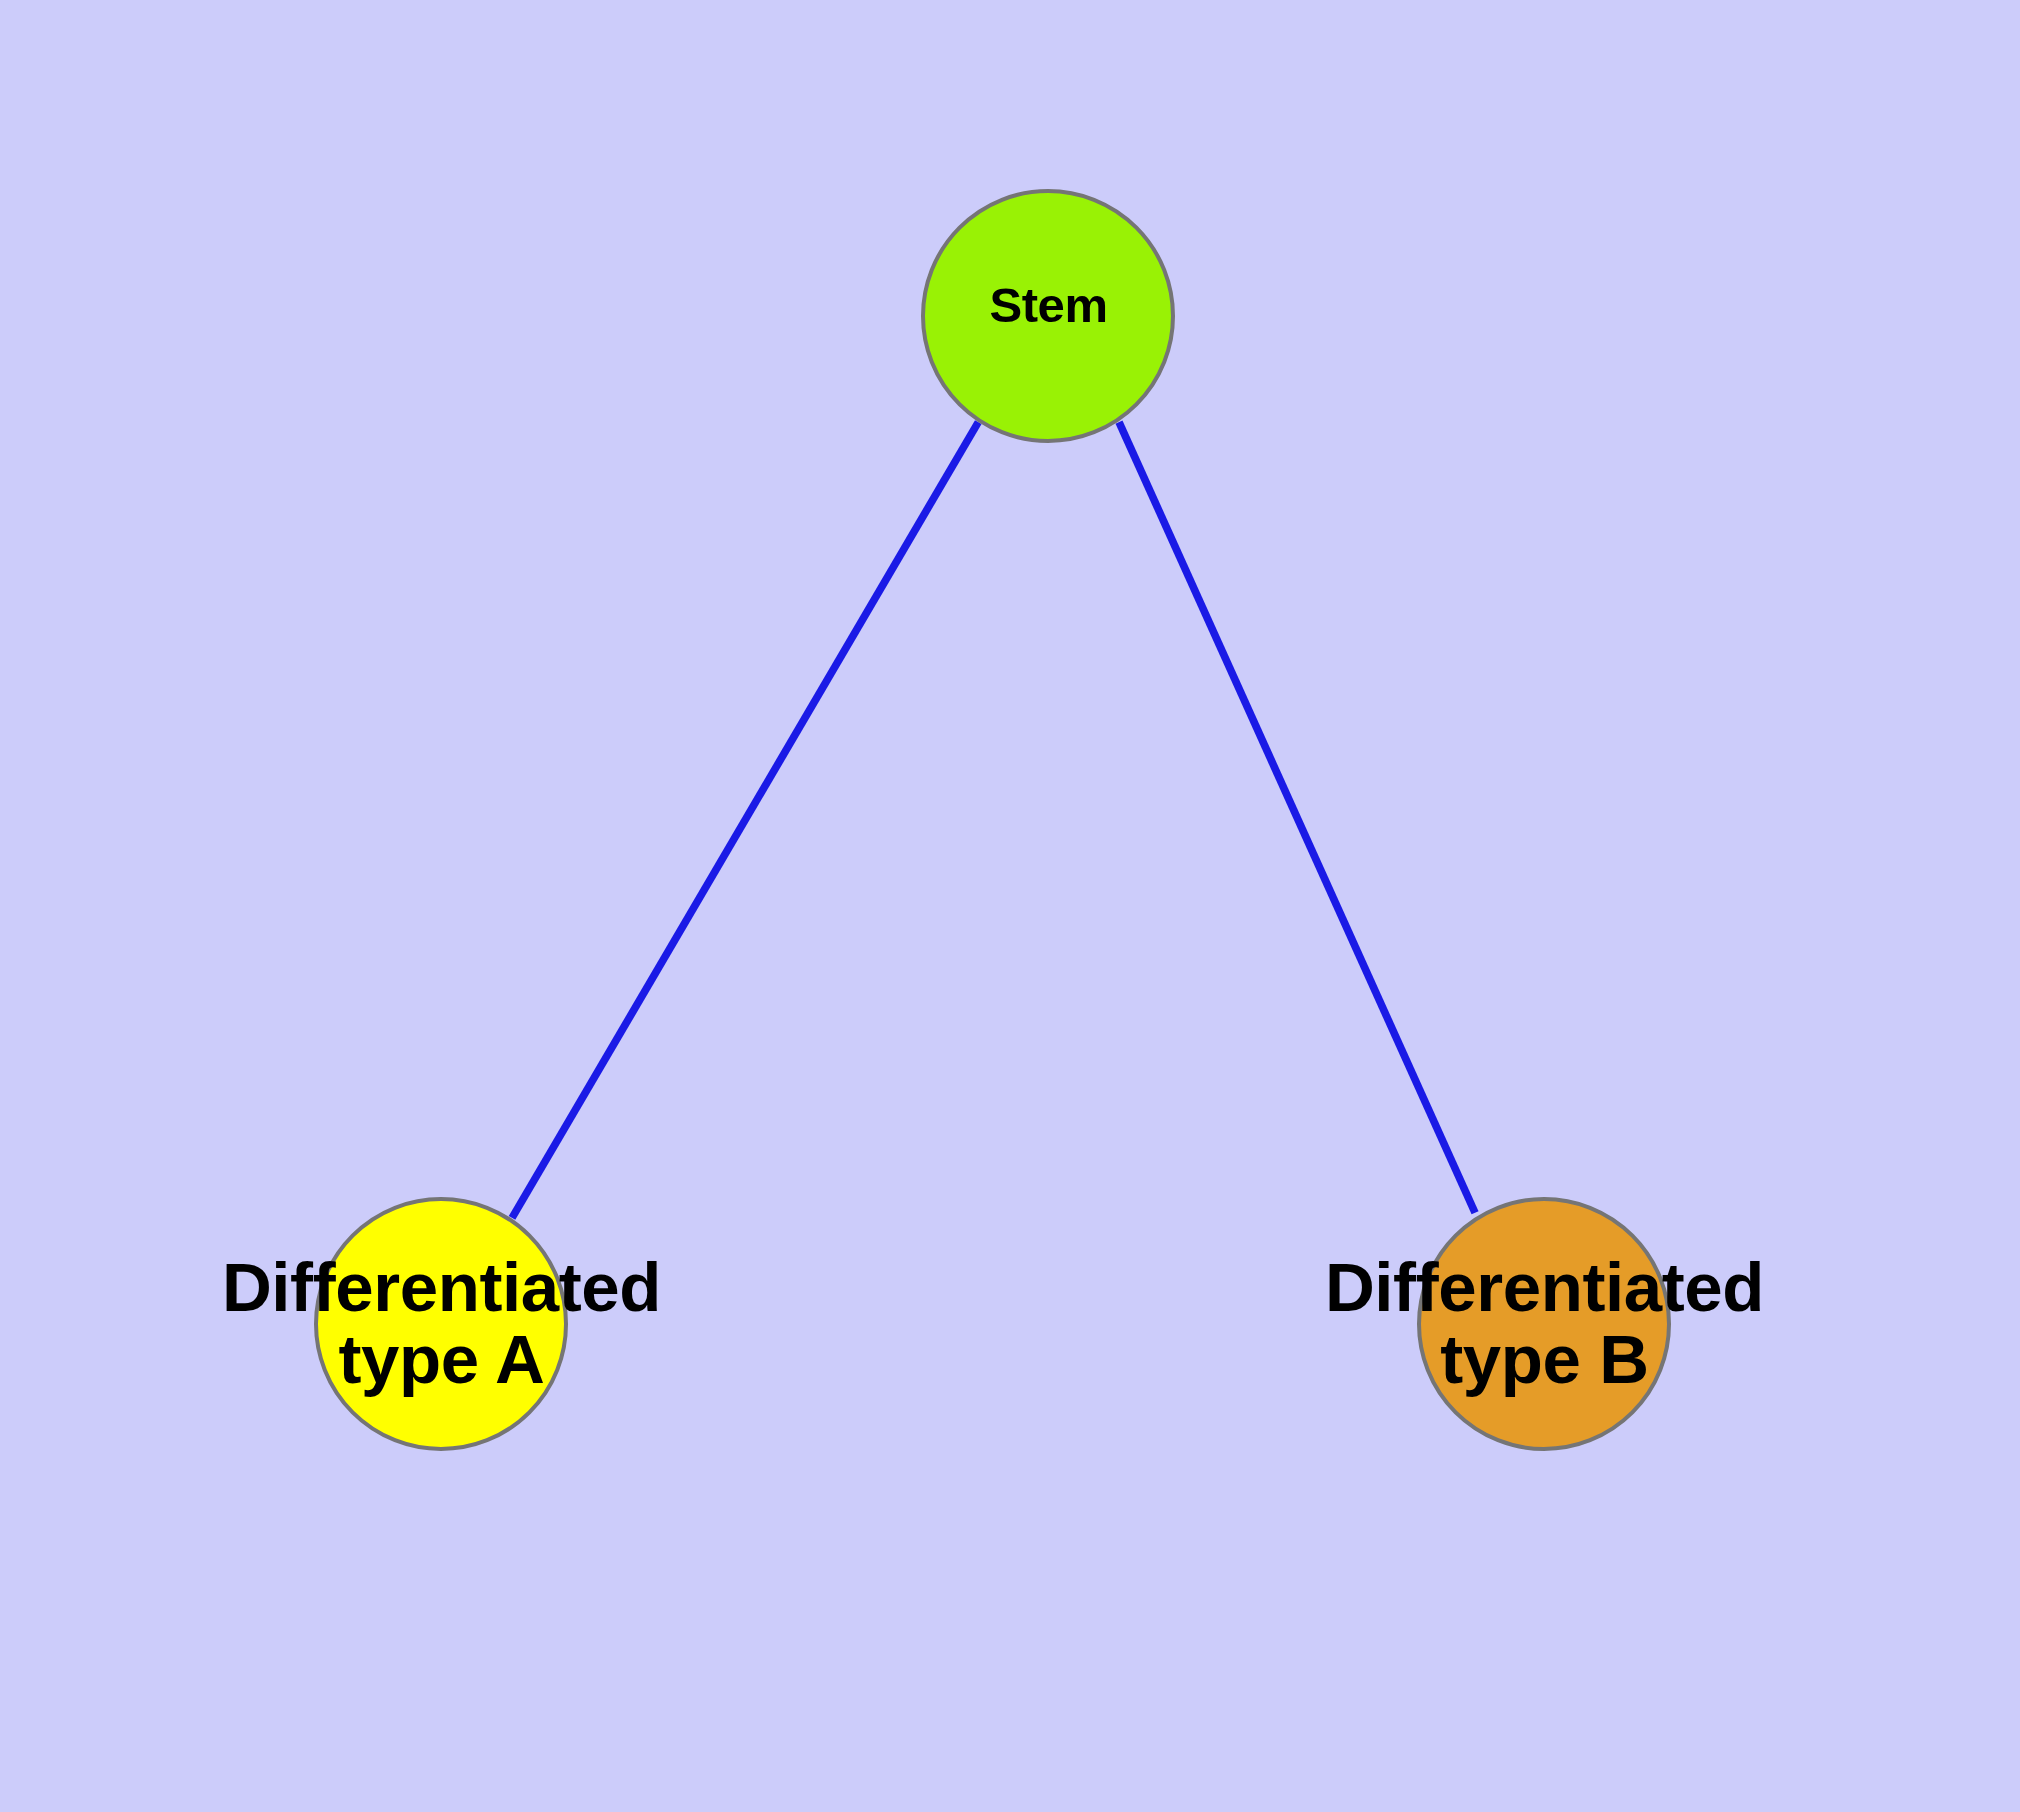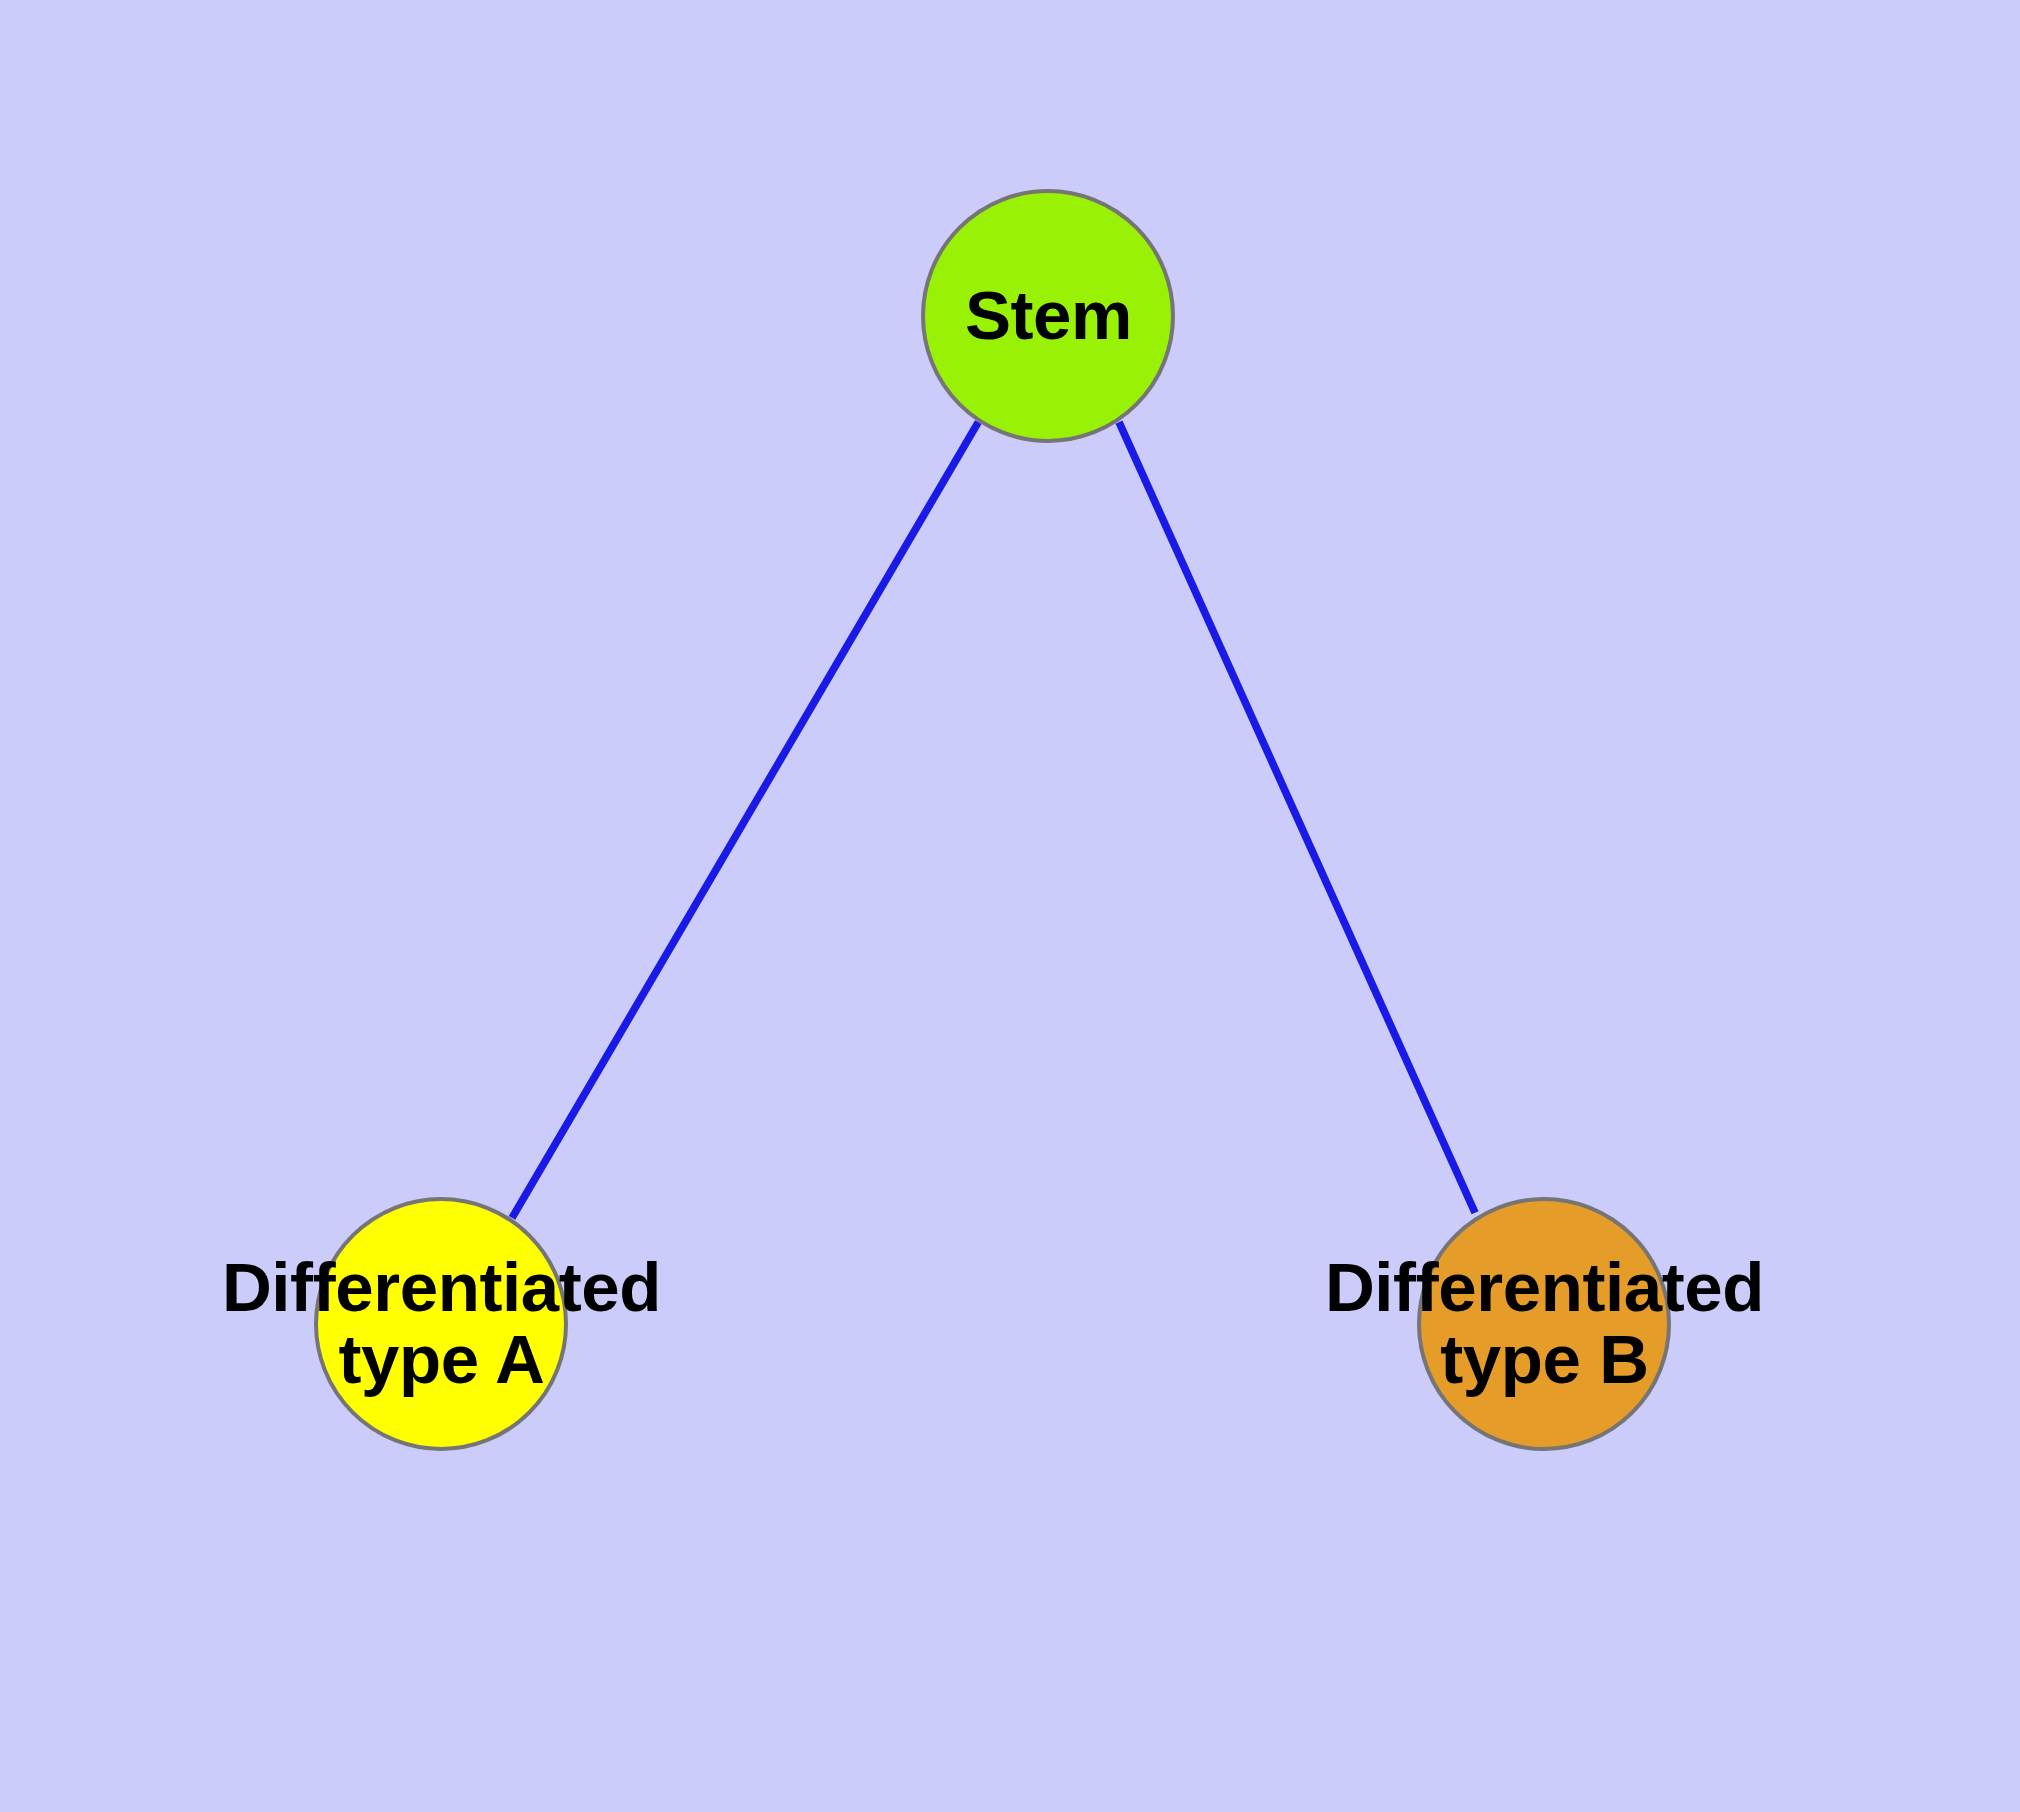--- a/index.html
+++ b/index.html
@@ -58,21 +58,21 @@
 <div id="canvas" style="width: 2021px; height: 1812px; background: rgb(204, 204, 250);">
 
   <svg id="graph-svg" viewBox="0 0 2384 2138" preserveAspectRatio="none" style="width: 2021px; height: 1812px;">
     <line x1="1154" y1="498" x2="604" y2="1437" stroke="#1a1ae6" stroke-width="9" stroke-linecap="butt"></line>
     <line x1="1320" y1="498" x2="1740" y2="1431" stroke="#1a1ae6" stroke-width="9" stroke-linecap="butt"></line>
   </svg>
 
   <div class="node-layer">
 
     <div class="node" id="node-stem" style="left: 921px; top: 189px; width: 254px; height: 254px; background: rgb(153, 242, 5); border: 4.2px solid rgb(117, 117, 117);"></div>
-    <div class="node-label" id="label-stem" style="font-size: 69px; color: rgb(0, 0, 0); left: 540px; width: 1017px; top: 280px;">
+    <div class="node-label" id="label-stem" style="font-size: 49px; color: rgb(0, 0, 0); left: 540px; width: 1017px; top: 280px;">
       <span class="label-line">Stem</span>
     </div>
 
     <div class="node" id="node-diff-a" style="left: 314px; top: 1197px; width: 254px; height: 254px; background: rgb(255, 255, 0); border: 4.2px solid rgb(117, 117, 117);"></div>
     <div class="node-label" id="label-diff-a" style="font-size: 69px; color: rgb(0, 0, 0); left: -67px; width: 1017px; top: 1252px;">
       <span class="label-line">Differentiated</span>
       <span class="label-line">type A</span>
     </div>
 
     <div class="node" id="node-diff-b" style="left: 1417px; top: 1197px; width: 254px; height: 254px; background: rgb(229, 156, 40); border: 4.2px solid rgb(117, 117, 117);"></div>

